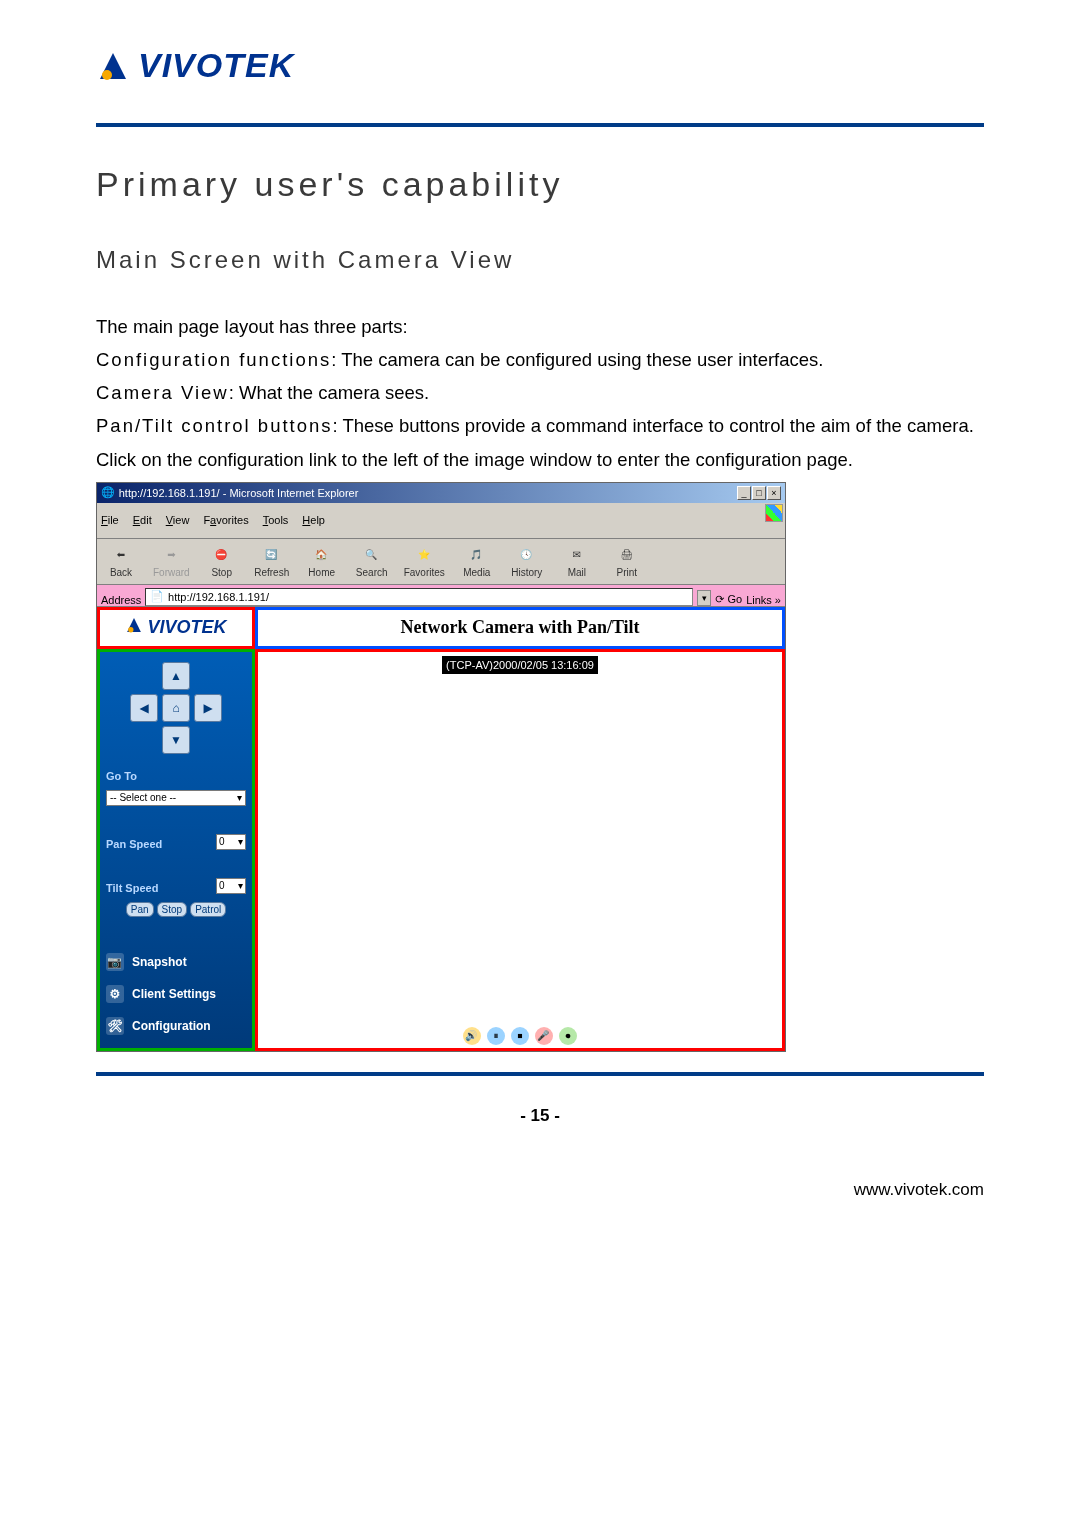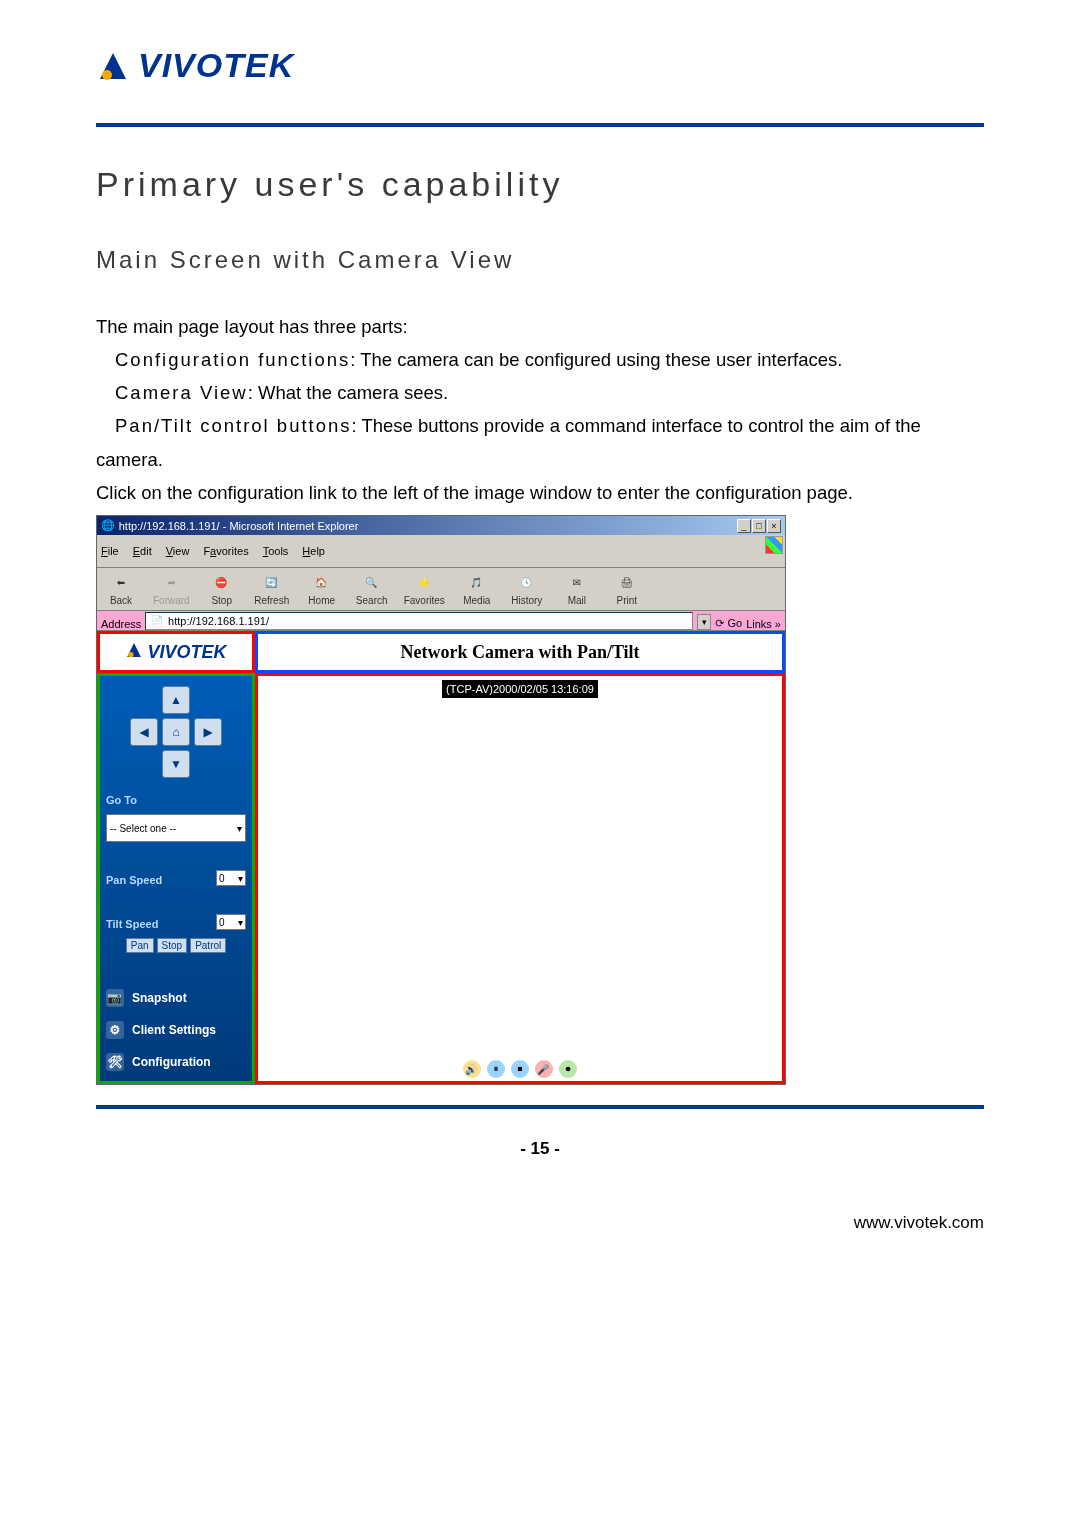--- a/index.html
+++ b/index.html
@@ -58,21 +58,21 @@
     letter-spacing: 3px;
     margin-bottom: 36px;
     font-weight: normal;
   }
   .body-text {
     font-size: 18.5px;
     line-height: 1.8;
     color: #000;
   }
   .body-text p { margin: 0; }
-  .term { letter-spacing: 2px; margin-left: 19px; }
+  .term { letter-spacing: 2px; }
   .screenshot {
     width: 690px;
     height: 570px;
     margin-top: 6px;
     border: 1px solid #666;
     font-family: Tahoma, sans-serif;
     font-size: 11px;
     background: #d4d0c8;
     display: flex;
     flex-direction: column;
@@ -215,21 +215,21 @@
     border: 1px solid #5a7aa0;
     border-radius: 3px;
     display: flex; align-items: center; justify-content: center;
     font-size: 12px; color: #003a7a;
   }
   .ptz-empty { background: transparent; border: none; }
   .sb-label { color: #b8d8ff; font-weight: bold; margin-top: 4px; }
   .sb-select {
     background: #fff; color: #000;
     font-size: 10px;
-    height: 28px;
+    height: 16px;
     display: flex; align-items: center; justify-content: space-between;
     padding: 0 3px;
     border: 1px solid #7a7a7a;
   }
   .sb-row {
     display: flex; align-items: center; justify-content: space-between;
     gap: 4px;
     margin-top: 20px;
   }
   .sb-num {
@@ -238,21 +238,21 @@
     padding: 0 2px; border: 1px solid #7a7a7a;
   }
   .sb-trio {
     display: flex; gap: 3px; justify-content: center;
   }
   .sb-mini {
     background: #cfdff0; color: #003a7a;
     border: 1px solid #5a7aa0;
     font-size: 10px;
     padding: 1px 4px;
-    border-radius: 0;
+    border-radius: 6px;
   }
   .sb-link {
     display: flex; align-items: center; gap: 8px;
     color: #fff; font-weight: bold; font-size: 12px;
     margin-top: 6px;
   }
   .sb-link .ico {
     width: 18px; height: 18px; background: #fff3; border-radius: 3px;
     display:flex;align-items:center;justify-content:center;
   }

